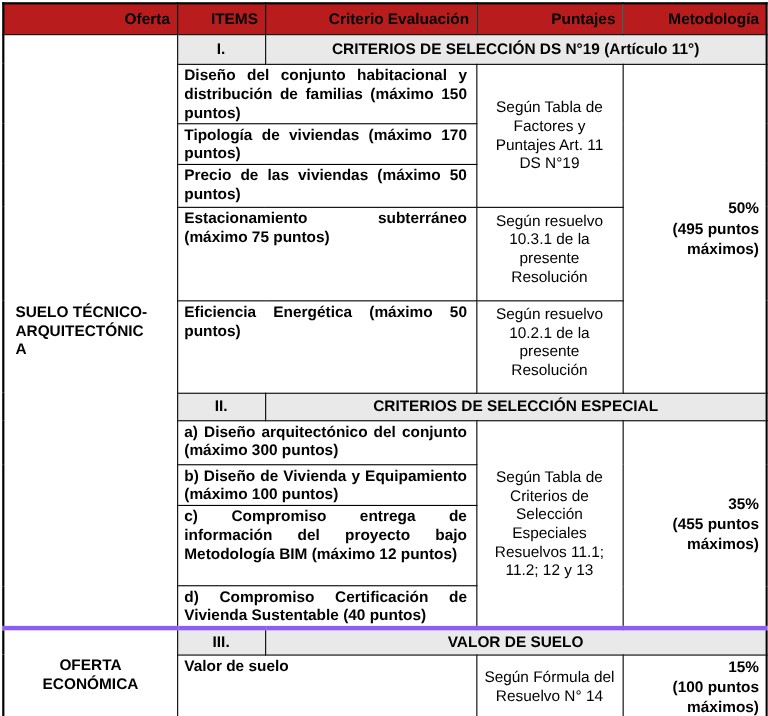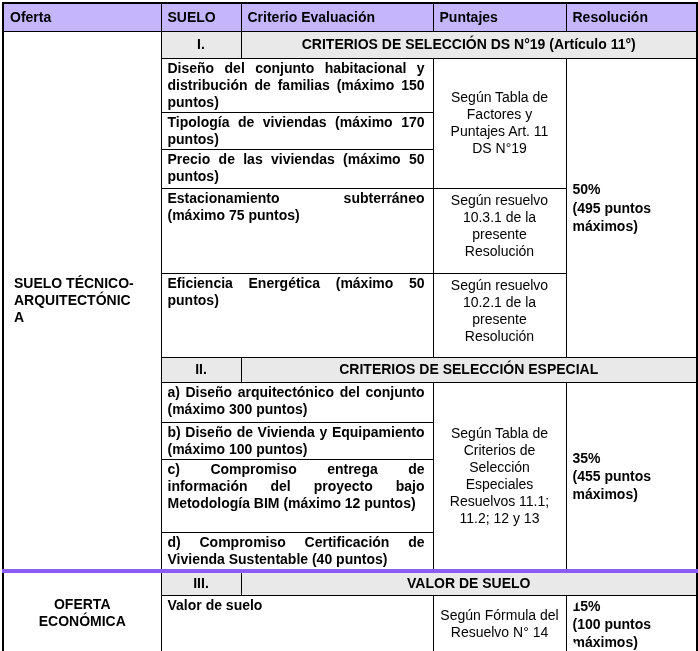--- a/index.html
+++ b/index.html
@@ -25,22 +25,22 @@
   }
   th, td {
     border: 1px solid #000000;
     font-size: 14px;
     line-height: 1.22;
     padding: 1px 6px;
     overflow: hidden;
     word-wrap: break-word;
   }
   th.colhdr {
-    background: #c4b5fd;
-    text-align: left;
+    background: #b91c1c;
+    text-align: right;
     font-weight: 700;
     vertical-align: middle;
   }
   .shade { background: #e9e9e9; }
   .sec-item {
     text-align: center;
     font-weight: 700;
     vertical-align: middle;
   }
   .sec-title {
@@ -54,25 +54,24 @@
     vertical-align: top;
     padding: 1px 8px 1px 6px;
     font-weight: bold;
   }
   .punt {
     text-align: center;
     vertical-align: middle;
   }
   .punt-top { vertical-align: top; padding-top: 3px; }
   .pond {
-    text-align: left;
+    text-align: right;
     vertical-align: middle;
     font-weight: 700;
     line-height: 1.3;
-    border-radius: 32px;
   }
   .group-left {
     font-weight: 700;
     text-align: left;
     vertical-align: middle;
     padding: 0 22px 0 10px;
   }
   .group-center {
     font-weight: 700;
     text-align: center;
@@ -89,24 +88,24 @@
       <col style="width:158px">
       <col style="width:80px">
       <col style="width:192px">
       <col style="width:133px">
       <col style="width:131px">
     </colgroup>
     <tbody>
 
       <tr style="height:28px">
         <th class="colhdr">Oferta</th>
-        <th class="colhdr">SUELO</th>
+        <th class="colhdr">ITEMS</th>
         <th class="colhdr">Criterio Evaluación</th>
         <th class="colhdr">Puntajes</th>
-        <th class="colhdr">Resolución</th>
+        <th class="colhdr">Metodología</th>
       </tr>
 
       <tr style="height:27px">
         <td rowspan="11" class="group-left">SUELO TÉCNICO-ARQUITECTÓNICA</td>
         <td class="shade sec-item">I.</td>
         <td colspan="3" class="shade sec-title">CRITERIOS DE SELECCIÓN DS N°19 (Artículo 11°)</td>
       </tr>
 
       <tr style="height:50px">
         <td colspan="2" class="crit">Diseño del conjunto habitacional y distribución de familias (máximo 150 puntos)</td>

